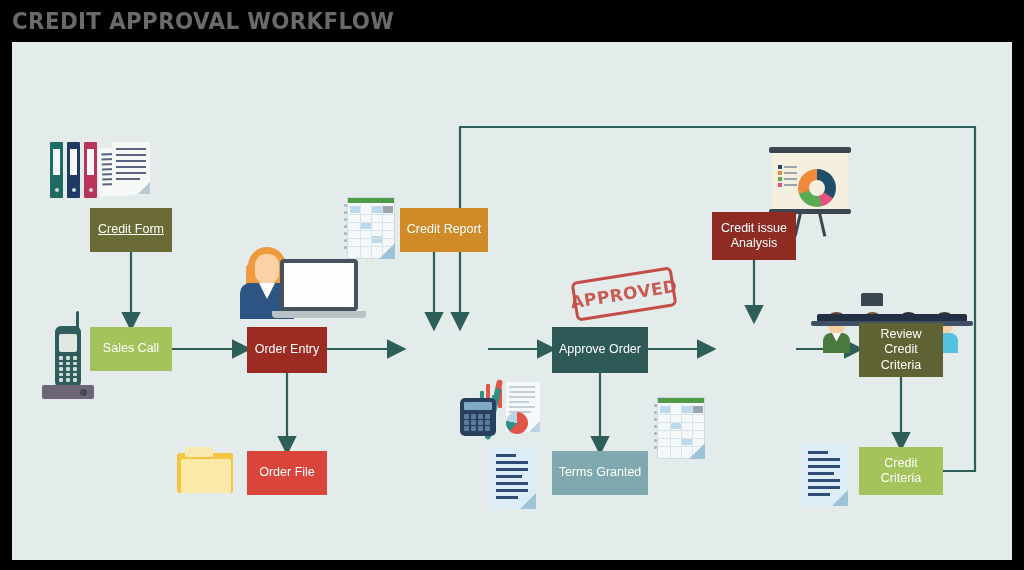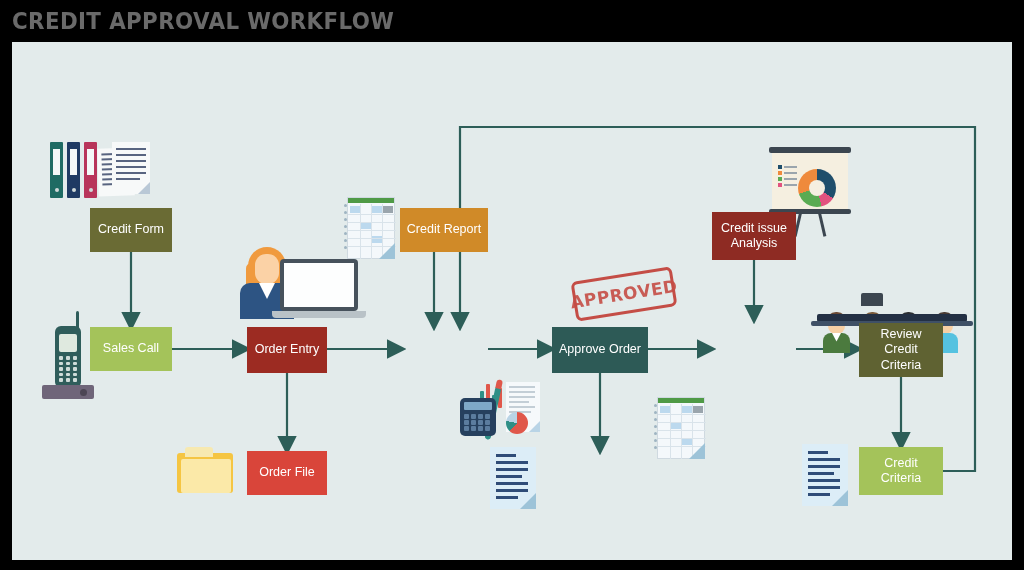--- a/index.html
+++ b/index.html
@@ -414,38 +414,41 @@
         <div class="ln" style="left:6px;top:14px;width:32px;"></div>
         <div class="ln" style="left:6px;top:21px;width:32px;"></div>
         <div class="ln" style="left:6px;top:28px;width:26px;"></div>
         <div class="ln" style="left:6px;top:35px;width:32px;"></div>
         <div class="ln" style="left:6px;top:42px;width:32px;"></div>
         <div class="ln" style="left:6px;top:49px;width:22px;"></div>
         <div class="fold"></div>
       </div>
     </div>
 
-    <div class="node" style="left: 78px; top: 166px; width: 82px; height: 44px; background: rgb(106, 107, 52);">
+    <div class="node" style="left: 78px; top: 166px; width: 82px; height: 44px; background: rgb(106, 107, 52); text-decoration: underline;">
         <div>Credit Form</div>
       </div>
     <div class="node" style="left: 235px; top: 285px; width: 80px; height: 46px; background: rgb(156, 43, 34);">
         <div>Order Entry</div>
       </div>
     <div class="node" style="left: 78px; top: 285px; width: 82px; height: 44px; background: rgb(164, 195, 90);">
         <div>Sales Call</div>
       </div>
     <div class="node" style="left: 235px; top: 409px; width: 80px; height: 44px; background: rgb(217, 69, 58);">
         <div>Order File</div>
       </div>
     <div class="node" style="left: 388px; top: 166px; width: 88px; height: 44px; background: rgb(208, 138, 40);">
         <div>Credit Report</div>
       </div>
     <div class="node" style="left: 540px; top: 285px; width: 96px; height: 46px; background: rgb(45, 90, 86);">
         <div>Approve Order</div>
       </div>
+    <div class="node" style="left: 540px; top: 409px; width: 96px; height: 44px; background: rgb(127, 169, 174);">
+        <div>Terms Granted</div>
+      </div>
     <div class="node" style="left: 700px; top: 170px; width: 84px; height: 48px; background: rgb(142, 43, 35);">
         <div>Credit issue<br>Analysis</div>
       </div>
     <div class="node" style="left: 847px; top: 281px; width: 84px; height: 54px; background: rgb(95, 98, 50);">
         <div>Review<br>Credit<br>Criteria</div>
       </div>
     <div class="node" style="left: 847px; top: 405px; width: 84px; height: 48px; background: rgb(164, 195, 90);">
         <div>Credit<br>Criteria</div>
       </div>
 

